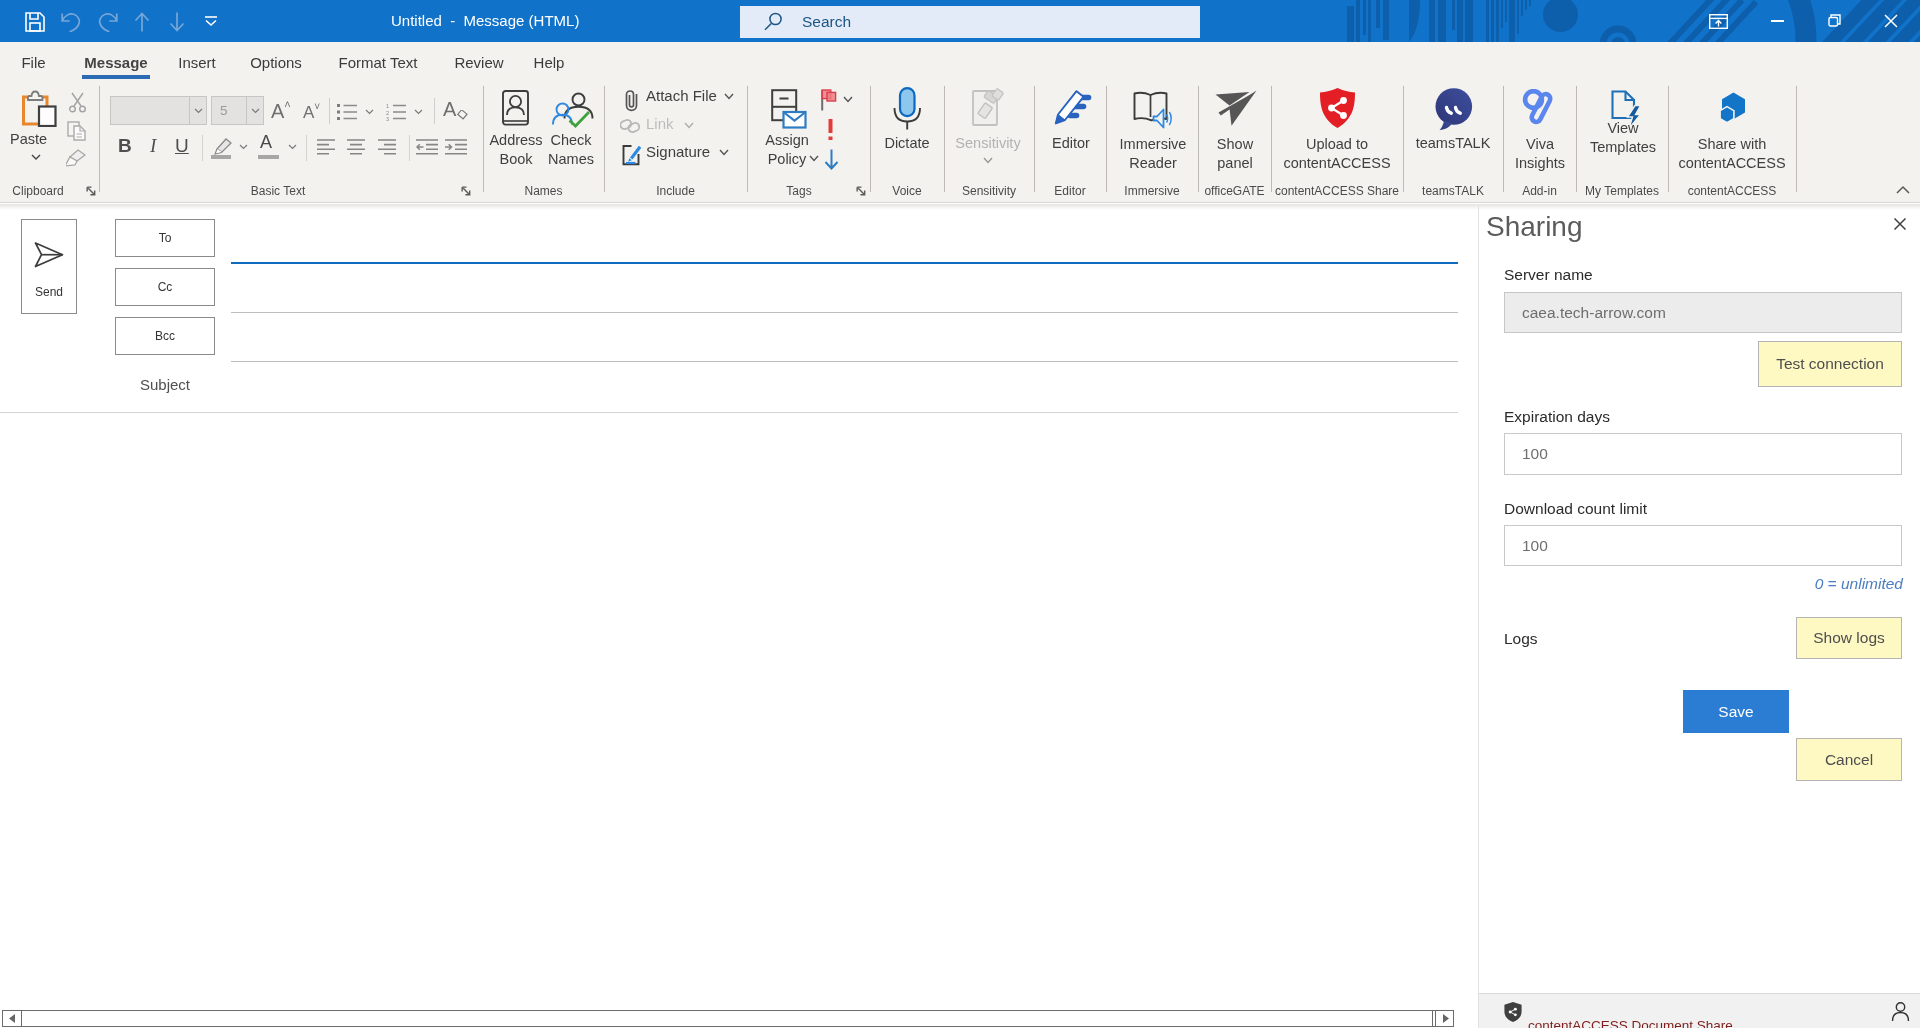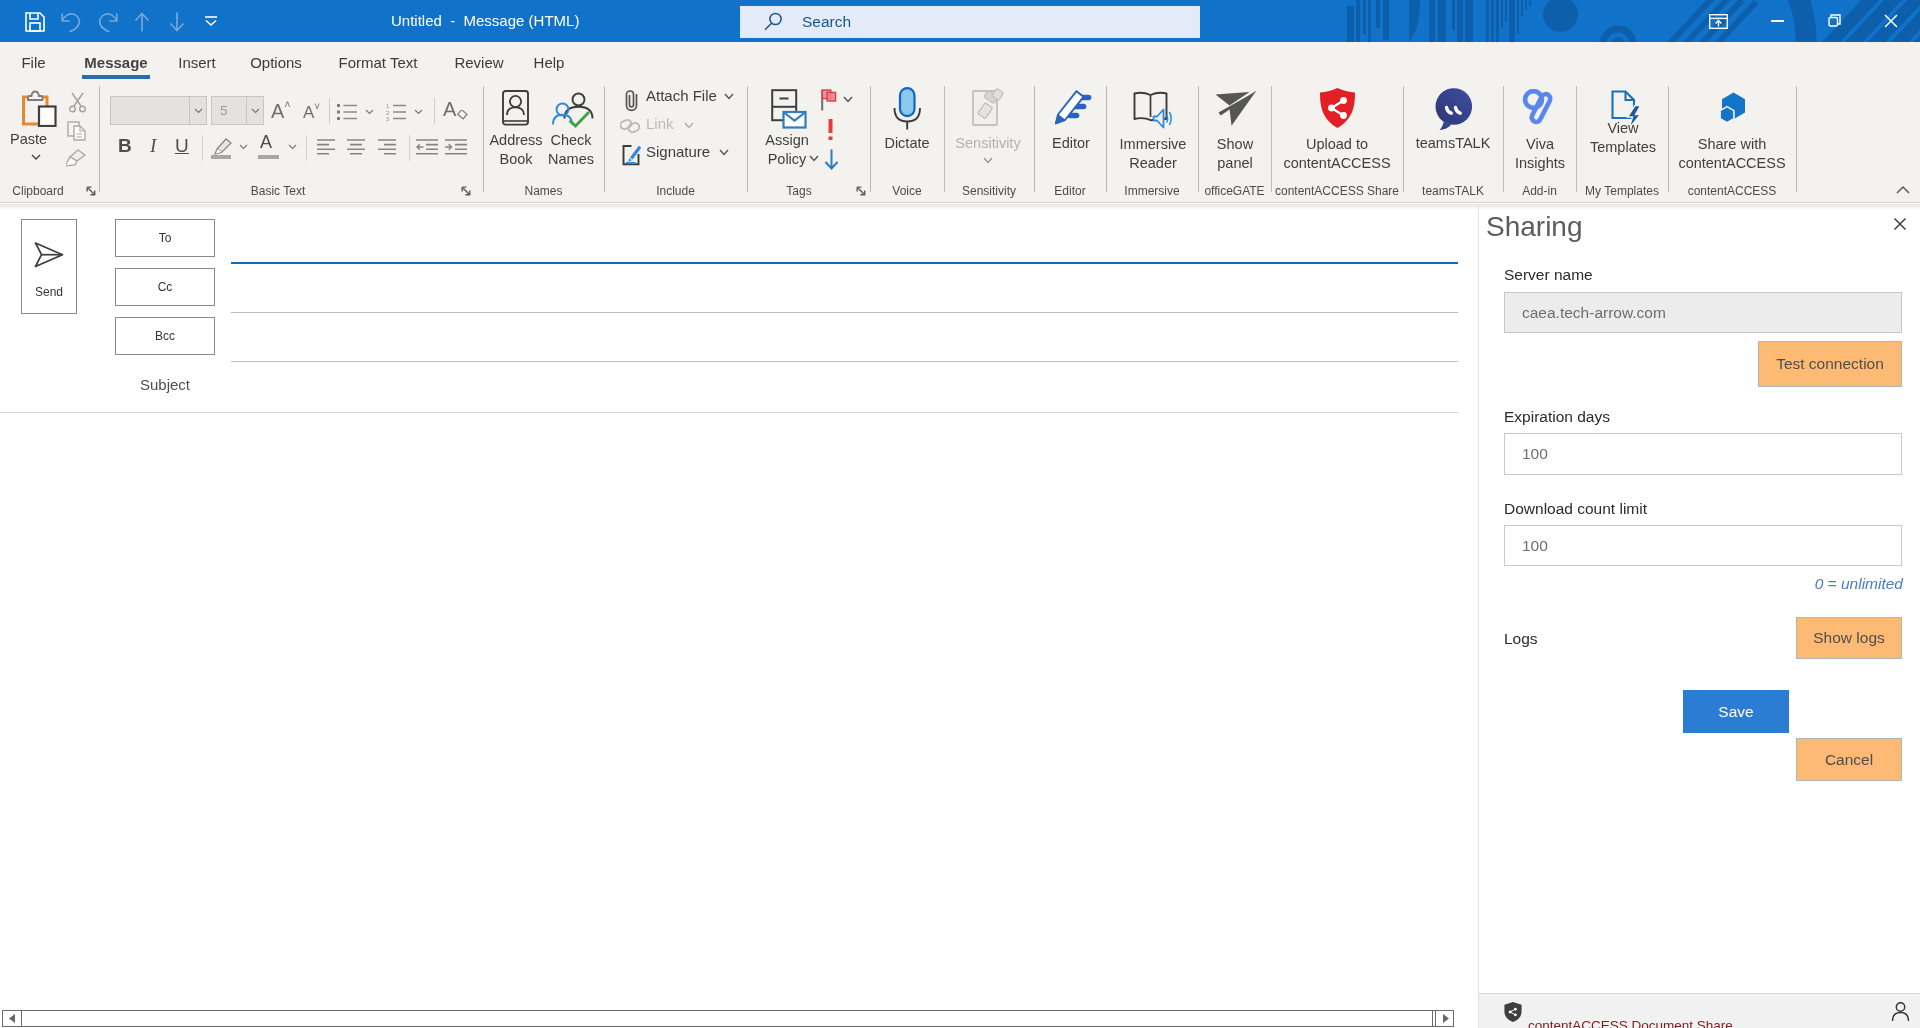--- a/index.html
+++ b/index.html
@@ -31,21 +31,21 @@
 
 #compose { position:absolute; left:0; top:204px; width:1478px; height:824px; background:#fff; }
 
 .fieldline { position:absolute; height:1px; background:#bdbdbd; }
 .btn-outline { position:absolute; border:1px solid #8a8a8a; background:#fff; text-align:center; font-size:12px; color:#333; }
 
 
 #panel { position:absolute; left:1478px; top:204px; width:369px; height:824px; background:#fff; border-left:1px solid #e2e2e2; }
 #panel .lbl { position:absolute; font-size:15.5px; color:#2b2b2b; }
 .pinput { position:absolute; border:1px solid #c9c9c9; background:#fff; font-size:15.5px; color:#6e6e6e; line-height:40px; padding-left:17px; }
-.pbtn { position:absolute; border:1px solid #b5b5b5; background:#fdba74; font-size:15.5px; color:#4e4e4e; text-align:center; }
+.pbtn { position:absolute; border:1px solid #b5b5b5; background:#fef9c3; font-size:15.5px; color:#4e4e4e; text-align:center; }
 #footer { position:absolute; left:1479px; top:993px; width:441px; height:35px; background:#f1f1f1; border-top:1px solid #d9d9d9; }
 
 
 #hscroll { position:absolute; left:2px; top:1010px; width:1452px; height:17px; background:#fff; border:1px solid #6b6b6b; }
 </style>
 </head>
 <body>
 <div id="app">
 
   <div id="titlebar">

